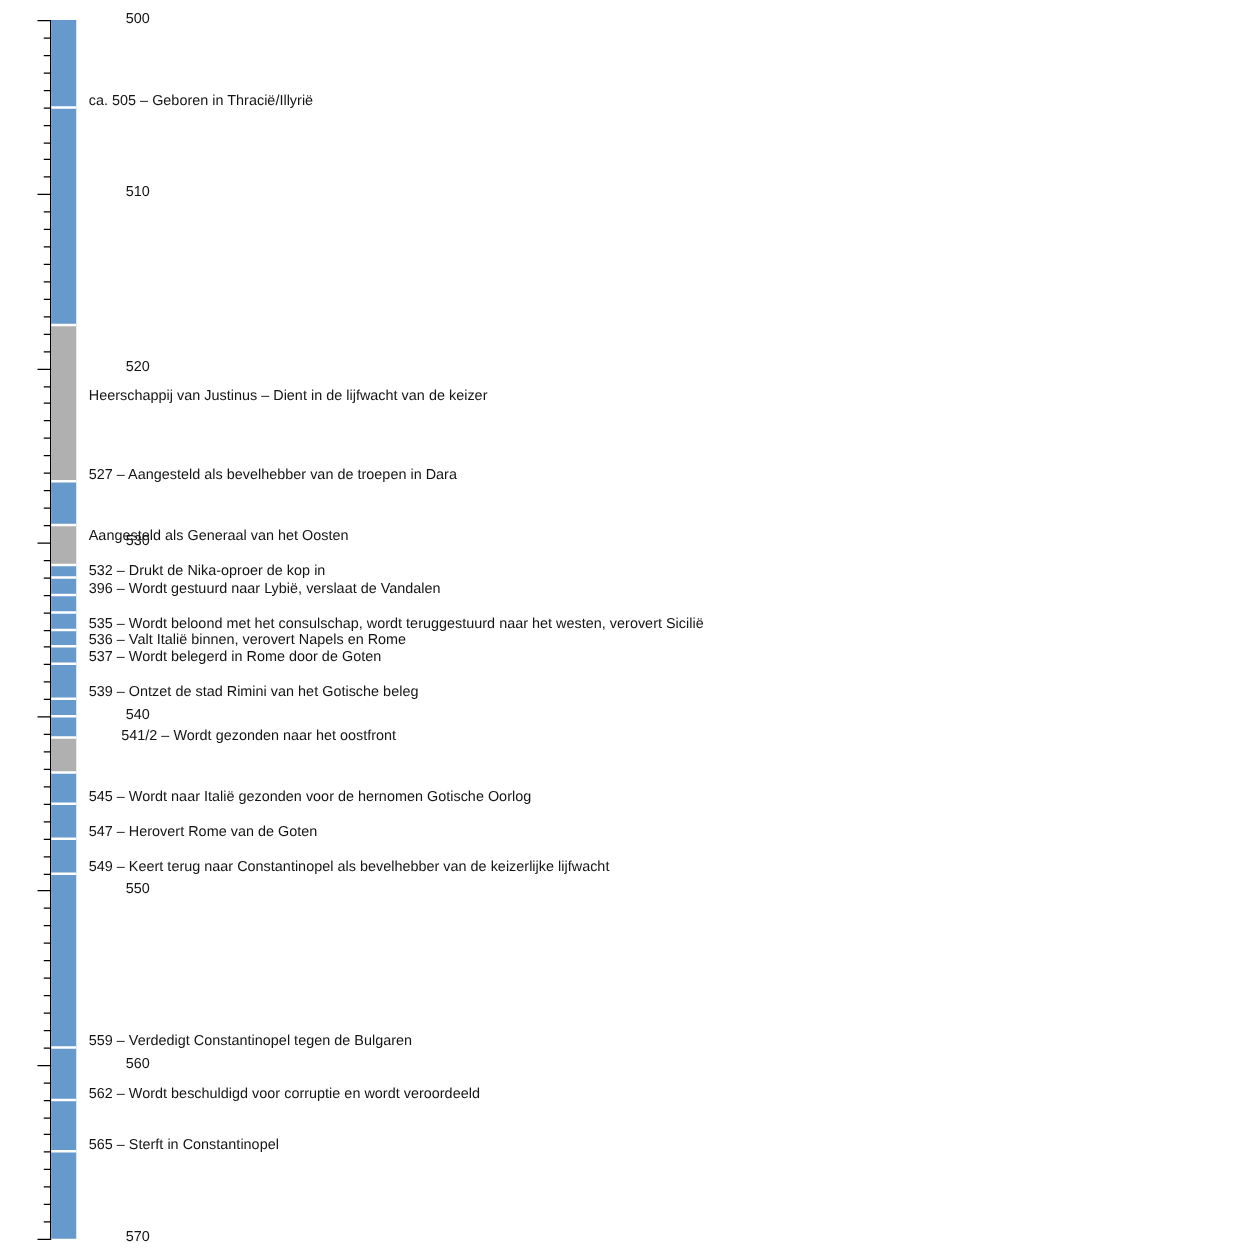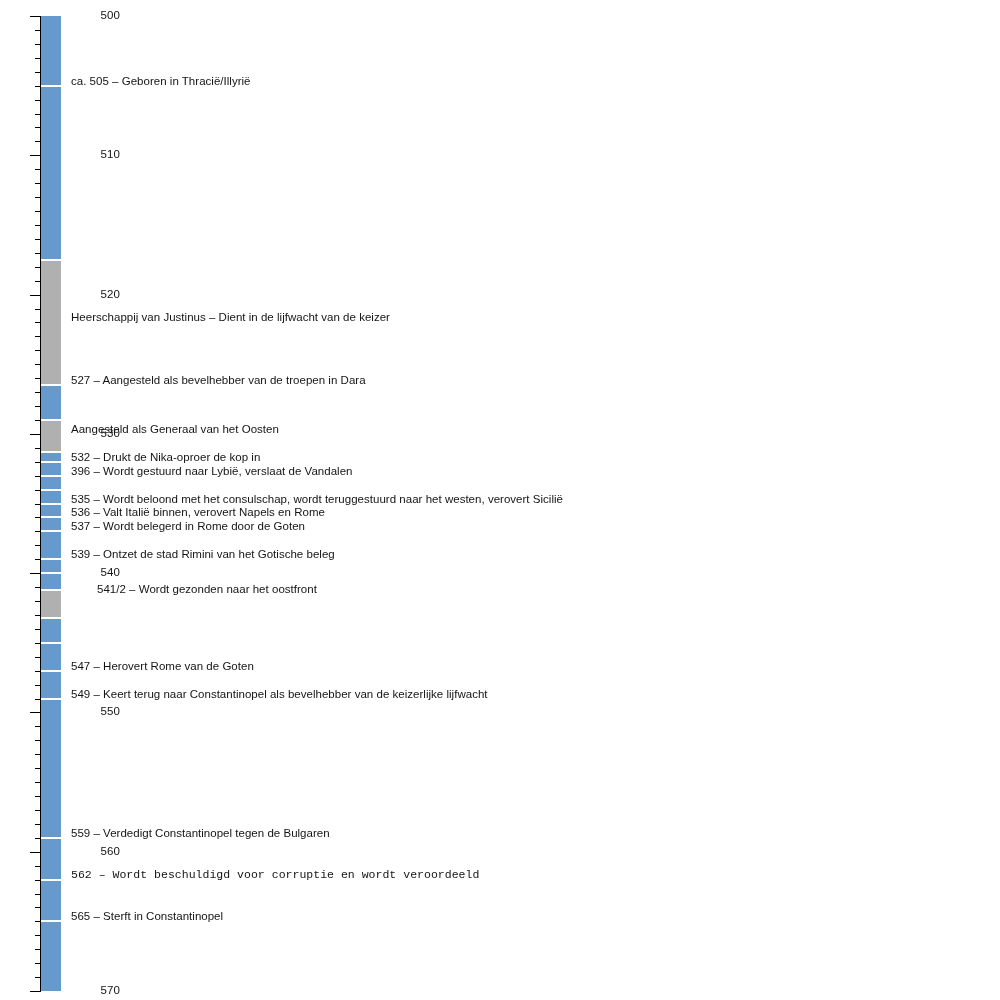--- a/index.html
+++ b/index.html
@@ -228,20 +228,21 @@
       <div class="event-label" style="top: 311px;">Heerschappij van Justinus – Dient in de lijfwacht van de keizer</div>
       <div class="event-label" style="top: 374px;">527 – Aangesteld als bevelhebber van de troepen in Dara</div>
       <div class="event-label" style="top: 423px;">Aangesteld als Generaal van het Oosten</div>
       <div class="event-label" style="top: 451px;">532 – Drukt de Nika-oproer de kop in</div>
       <div class="event-label" style="top: 465px;">396 – Wordt gestuurd naar Lybië, verslaat de Vandalen</div>
       <div class="event-label" style="top: 493px;">535 – Wordt beloond met het consulschap, wordt teruggestuurd naar het westen, verovert Sicilië</div>
       <div class="event-label" style="top: 506px;">536 – Valt Italië binnen, verovert Napels en Rome</div>
       <div class="event-label" style="top: 520px;">537 – Wordt belegerd in Rome door de Goten</div>
       <div class="event-label" style="top: 548px;">539 – Ontzet de stad Rimini van het Gotische beleg</div>
       <div class="event-label" style="top: 583px; padding-left: 26px;">541/2 – Wordt gezonden naar het oostfront</div>
+      <div class="event-label" style="top: 632px;">545 – Wordt naar Italië gezonden voor de hernomen Gotische Oorlog</div>
       <div class="event-label" style="top: 660px;">547 – Herovert Rome van de Goten</div>
       <div class="event-label" style="top: 688px;">549 – Keert terug naar Constantinopel als bevelhebber van de keizerlijke lijfwacht</div>
       <div class="event-label" style="top: 827px;">559 – Verdedigt Constantinopel tegen de Bulgaren</div>
-      <div class="event-label" style="top: 869px; font-family: Liberation Mono, monospace;">562 – Wordt beschuldigd voor corruptie en wordt veroordeeld</div>
+      <div class="event-label" style="top: 869px;">562 – Wordt beschuldigd voor corruptie en wordt veroordeeld</div>
       <div class="event-label" style="top: 910px;">565 – Sterft in Constantinopel</div>
     </div>
 
 </div>
 
 </body></html>

